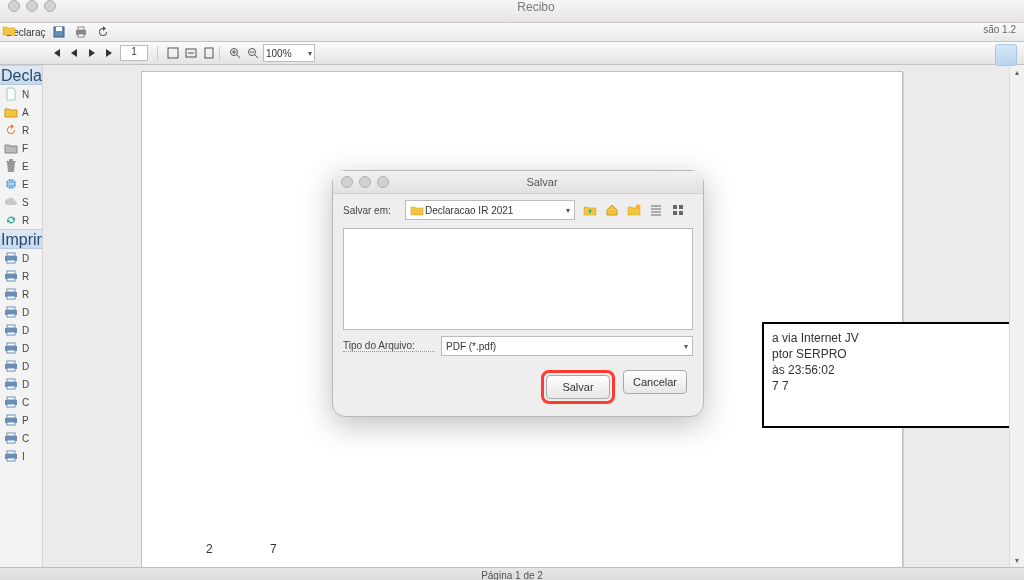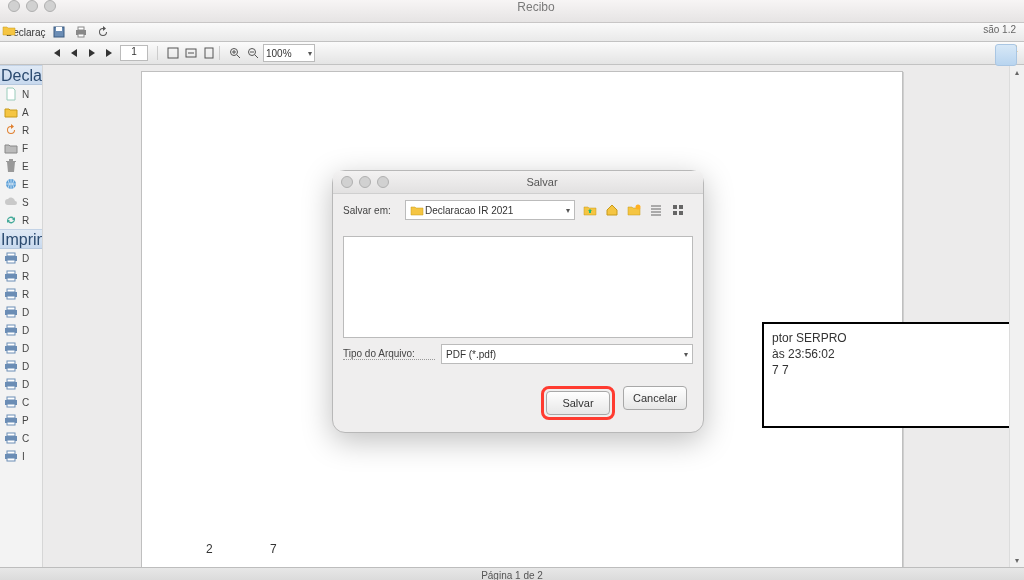--- a/index.html
+++ b/index.html
@@ -27,21 +27,21 @@
 .status{height:16px;background:linear-gradient(#e7e7e7,#d7d7d7);border-top:1px solid #bdbdbd;text-align:center;font-size:10px;color:#555;line-height:16px}
 .vscroll{position:absolute;right:0;top:0;width:14px;height:100%;background:#f1f1f1;border-left:1px solid #dcdcdc;display:flex;flex-direction:column;align-items:center}
 .vscroll .arrow{height:14px;font-size:8px;color:#666;display:flex;align-items:center;justify-content:center;width:100%}
 .vscroll .track{flex:1}
 .rightshelf{position:absolute;right:0;top:40px;width:36px;height:500px}
 .shelfbtn{width:20px;height:20px;margin:4px auto;display:block;border-radius:3px}
 .dialog{position:absolute;left:332px;top:170px;width:370px;background:#efeeee;border:1px solid #b8b8b8;border-radius:13px;box-shadow:0 8px 30px rgba(0,0,0,.25)}
 .dtitle{height:22px;background:linear-gradient(#f3f2f2,#e2e1e1);border-bottom:1px solid #cfcfcf;border-radius:6px 6px 0 0;display:flex;align-items:center;padding:0 8px}
 .dtitle .t{flex:1;text-align:center;color:#555;font-size:11px}
 .dbody{padding:6px 10px 10px}
-.row{display:flex;align-items:center;margin-bottom:16px;gap:6px}
+.row{display:flex;align-items:center;margin-bottom:8px;gap:6px}
 .lbl{width:92px;font-size:10px;color:#444;border-bottom:1px dotted #999}
 .combo{flex:1;height:18px;background:#fff;border:1px solid #bbb;display:flex;align-items:center;padding:0 4px;font-size:10px;justify-content:space-between}
 .combo .caret{font-size:8px;color:#555}
 .iconrow{display:flex;gap:4px}
 .iconbtn{width:18px;height:18px;display:inline-flex;align-items:center;justify-content:center}
 .listbox{height:100px;background:#fff;border:1px solid #bbb;margin:4px 0 6px}
 .tinput{flex:1;height:18px;background:#fff;border:1px solid #bbb;padding:0 4px;font-size:10px;display:flex;align-items:center}
 .btnrow{display:flex;justify-content:flex-end;gap:8px;padding:6px 6px 2px}
 .btn{min-width:62px;height:22px;background:linear-gradient(#fefefe,#e7e7e7);border:1px solid #a8a8a8;border-radius:4px;font-size:11px;display:inline-flex;align-items:center;justify-content:center}
 .highlight{border:3px solid #ff3b30;border-radius:8px;padding:2px}
@@ -340,20 +340,21 @@
               </svg>
             </span>
             <span>I</span>
           </div>
         </div>
     </div>
 
     <div class="viewer">
       <div class="page">
         <div class="receipt-box">
+          <div>a via Internet JV</div>
           <div>ptor SERPRO</div>
           <div>às 23:56:02</div>
           <div>7   7</div>
         </div>
         <span class="pnum" style="left:64px">2</span>
         <span class="pnum" style="left:128px">7</span>
       </div>
       <div class="vscroll">
         <div class="arrow">▴</div>
         <div class="track"></div>

